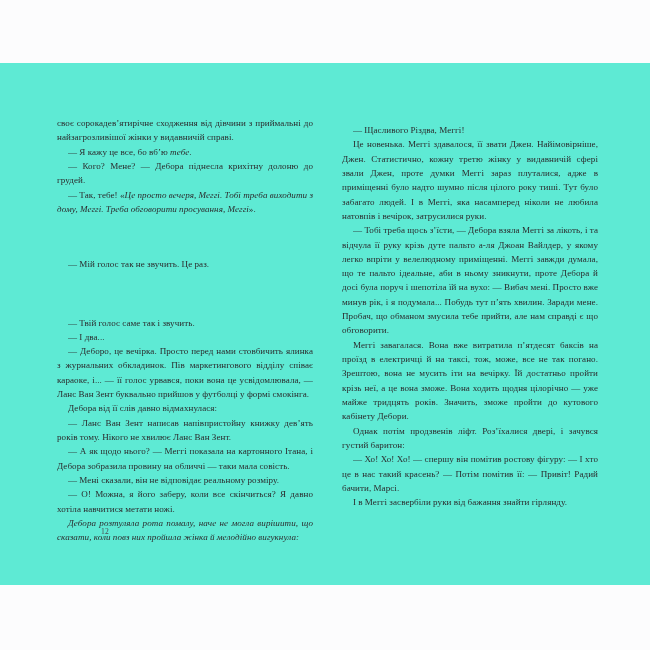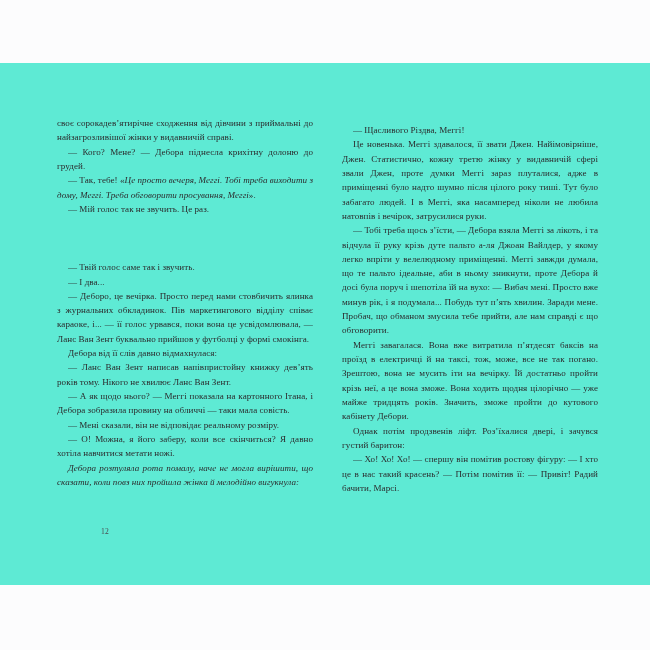--- a/index.html
+++ b/index.html
@@ -91,41 +91,43 @@
 <body>
 
 <div id="canvas" style="background: rgb(252, 252, 253);">
 
   <div id="page-sheet" style="background: #5eead4;">
 
     <div id="text-block">
 
       <div class="column" id="column-left">
           <p class="para noindent" style="color: rgb(43, 43, 45);"><span>своє сорокадев’ятирічне сходження від дівчини з приймальні до найзагрозливішої жінки у видавничій справі.</span></p>
+          <p class="para indent" style="color: rgb(43, 43, 45);"><span>— Я кажу це все, бо вб’ю </span><em>тебе</em><span>.</span></p>
           <p class="para indent" style="color: rgb(43, 43, 45);"><span>— Кого? Мене? — Дебора піднесла крихітну долоню до грудей.</span></p>
           <p class="para indent" style="color: rgb(43, 43, 45);"><span>— Так, тебе! «</span><em>Це просто вечеря, Меггі. Тобі треба виходити з дому, Меггі. Треба обговорити просування, Меггі</em><span>».</span></p>
-          <p class="para indent" style="color: rgb(43, 43, 45);"><span>— Мій голос так не звучить. Це раз.</span></p>
+          <p class="para indent" style="color: rgb(43, 43, 45); margin-top: 41px;"><span>— Мій голос так не звучить. Це раз.</span></p>
           <p class="para indent" style="color: rgb(43, 43, 45); margin-top: 44px;"><span>— Твій голос саме так і звучить.</span></p>
           <p class="para indent" style="color: rgb(43, 43, 45);"><span>— І два...</span></p>
           <p class="para indent" style="color: rgb(43, 43, 45);"><span>— Деборо, це вечірка. Просто перед нами стовбичить ялинка з журнальних обкладинок. Пів маркетингового відділу співає караоке, і... — її голос урвався, поки вона це усвідомлювала, — Ланс Ван Зент буквально прийшов у футболці у формі смокінга.</span></p>
           <p class="para indent" style="color: rgb(43, 43, 45);"><span>Дебора від її слів давно відмахнулася:</span></p>
           <p class="para indent" style="color: rgb(43, 43, 45);"><span>— Ланс Ван Зент написав напівпристойну книжку дев’ять років тому. Нікого не хвилює Ланс Ван Зент.</span></p>
           <p class="para indent" style="color: rgb(43, 43, 45);"><span>— А як щодо нього? — Меггі показала на картонного Ітана, і Дебора зобразила провину на обличчі — таки мала совість.</span></p>
           <p class="para indent" style="color: rgb(43, 43, 45);"><span>— Мені сказали, він не відповідає реальному розміру.</span></p>
           <p class="para indent" style="color: rgb(43, 43, 45);"><span>— О! Можна, я його заберу, коли все скінчиться? Я давно хотіла навчитися метати ножі.</span></p>
           <p class="para indent" style="color: rgb(43, 43, 45); font-style: italic;"><span>Дебора розтуляла рота помалу, наче не могла вирішити, що сказати, коли повз них пройшла жінка й мелодійно вигукнула:</span></p>
         </div>
 
       <div class="column" id="column-right">
           <p class="para indent" style="color: rgb(43, 43, 45);"><span>— Щасливого Різдва, Меггі!</span></p>
           <p class="para indent" style="color: rgb(43, 43, 45);"><span>Це новенька. Меггі здавалося, її звати Джен. Найімовірніше, Джен. Статистично, кожну третю жінку у видавничій сфері звали Джен, проте думки Меггі зараз плуталися, адже в приміщенні було надто шумно після цілого року тиші. Тут було забагато людей. І в Меггі, яка насамперед ніколи не любила натовпів і вечірок, затрусилися руки.</span></p>
           <p class="para indent" style="color: rgb(43, 43, 45);"><span>— Тобі треба щось з’їсти, — Дебора взяла Меггі за лікоть, і та відчула її руку крізь дуте пальто а-ля Джоан Вайлдер, у якому легко впріти у велелюдному приміщенні. Меггі завжди думала, що те пальто ідеальне, аби в ньому зникнути, проте Дебора й досі була поруч і шепотіла їй на вухо: — Вибач мені. Просто вже минув рік, і я подумала... Побудь тут п’ять хвилин. Заради мене. Пробач, що обманом змусила тебе прийти, але нам справді є що обговорити.</span></p>
           <p class="para indent" style="color: rgb(43, 43, 45);"><span>Меггі завагалася. Вона вже витратила п’ятдесят баксів на проїзд в електричці й на таксі, тож, може, все не так погано. Зрештою, вона не мусить іти на вечірку. Їй достатньо пройти крізь неї, а це вона зможе. Вона ходить щодня цілорічно — уже майже тридцять років. Значить, зможе пройти до кутового кабінету Дебори.</span></p>
           <p class="para indent" style="color: rgb(43, 43, 45);"><span>Однак потім продзвенів ліфт. Роз’їхалися двері, і зачувся густий баритон:</span></p>
           <p class="para indent" style="color: rgb(43, 43, 45);"><span>— Хо! Хо! Хо! — спершу він помітив ростову фігуру: — І хто це в нас такий красень? — Потім помітив її: — Привіт! Радий бачити, Марсі.</span></p>
+          <p class="para indent" style="color: rgb(43, 43, 45);"><span>І в Меггі засвербіли руки від бажання знайти гірлянду.</span></p>
         </div>
 
       <div id="folio">
         <span class="folio-inner">12</span>
       </div>
 
     </div>
   </div>
 </div>
 

